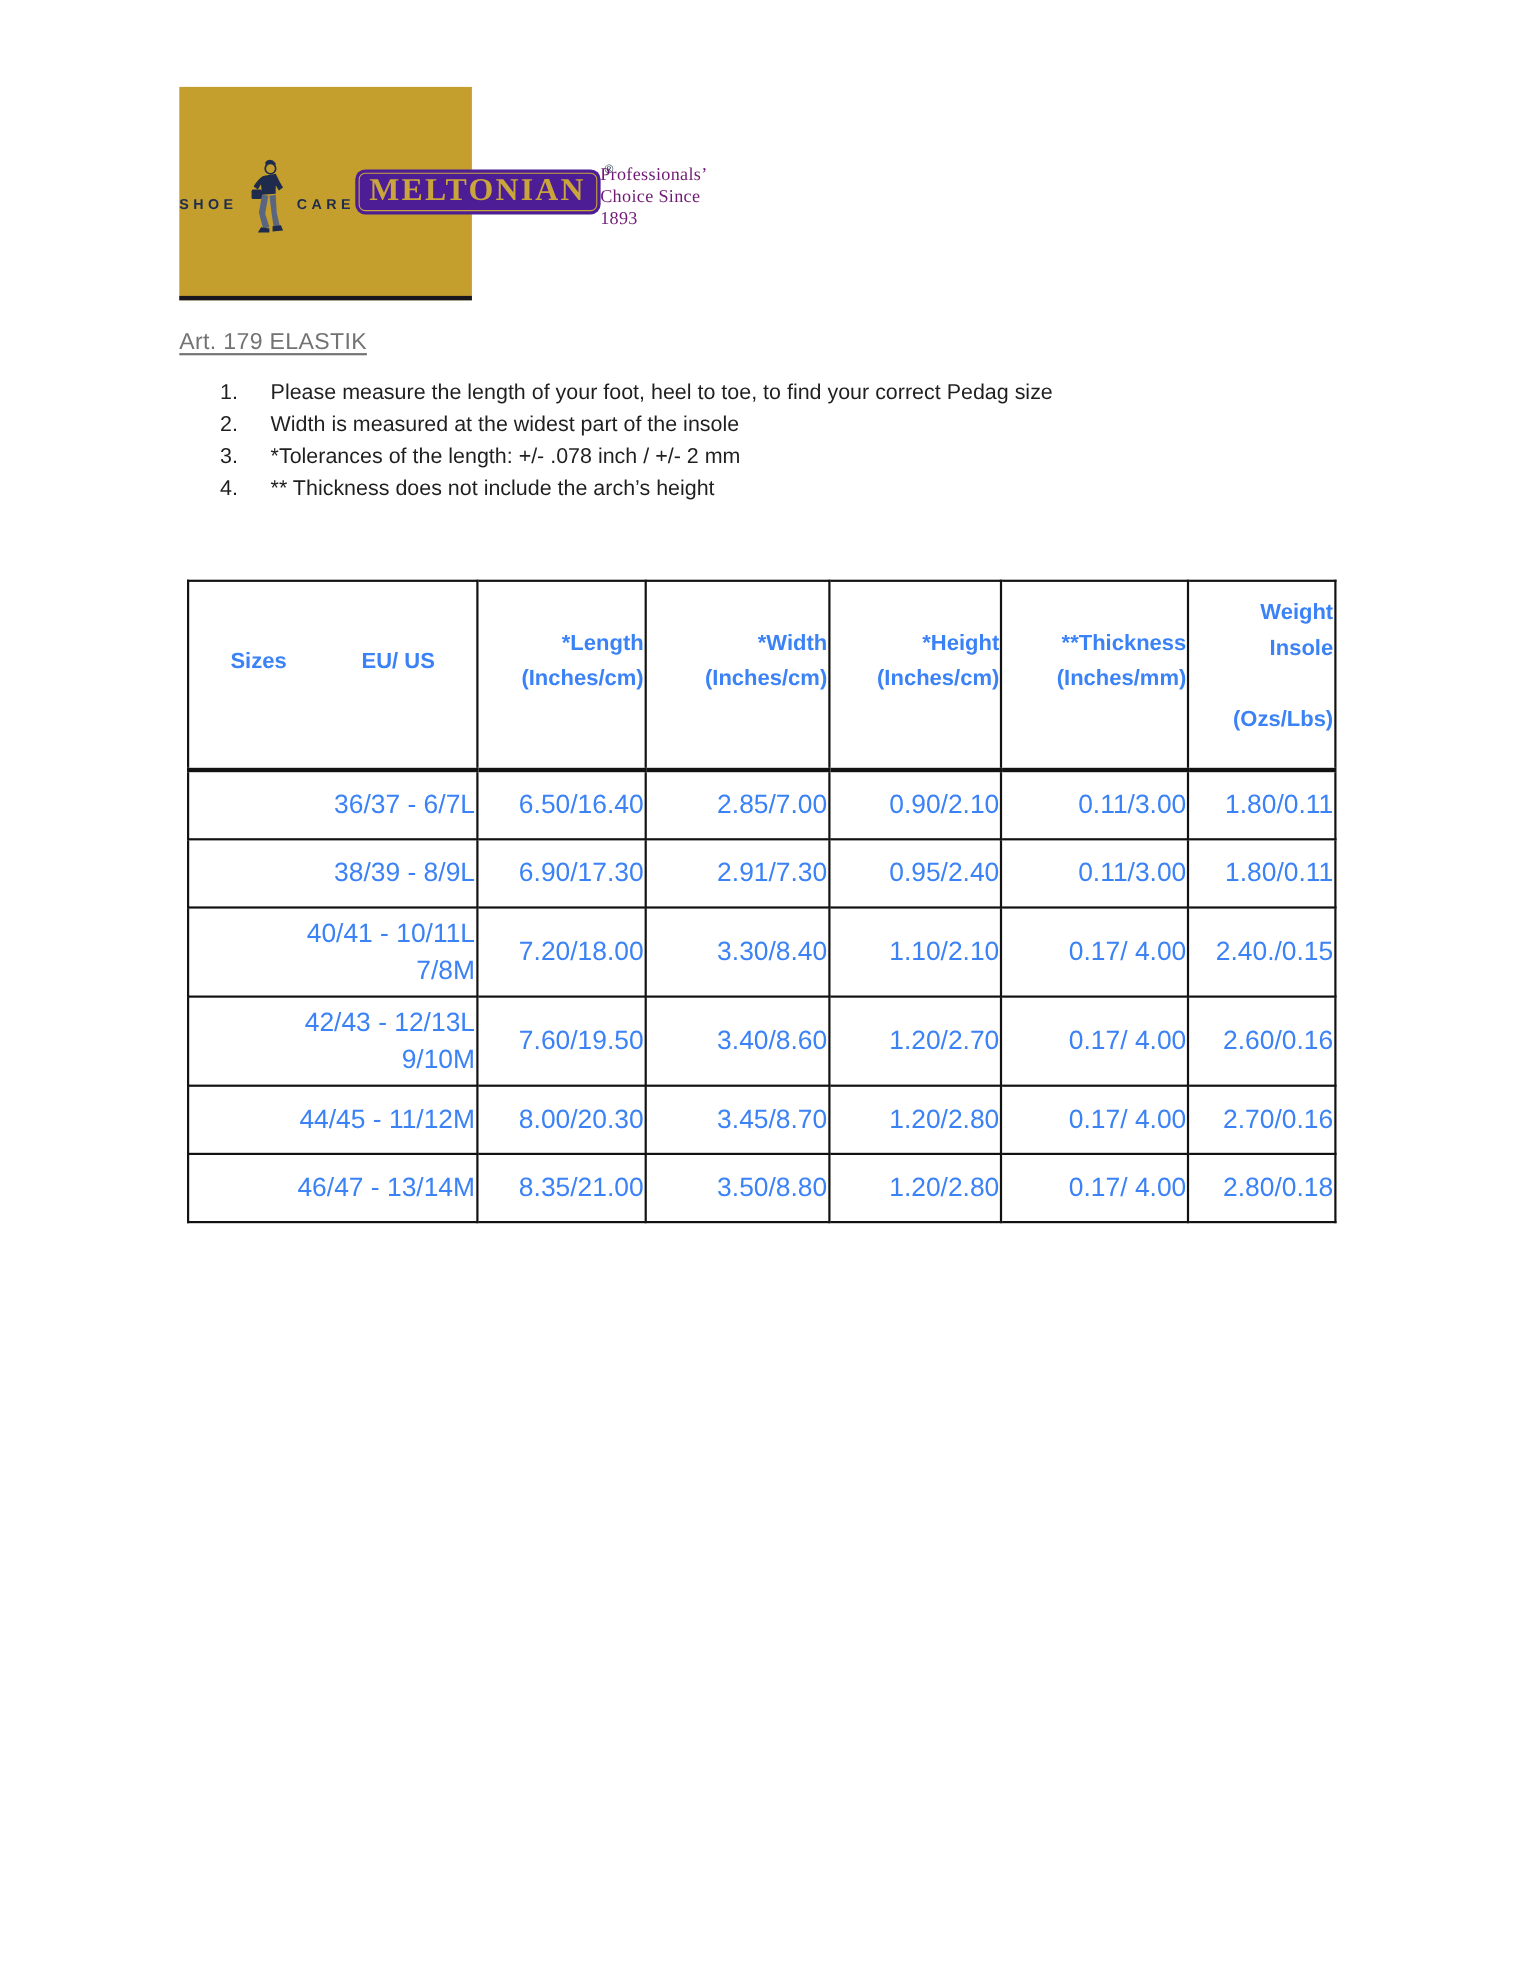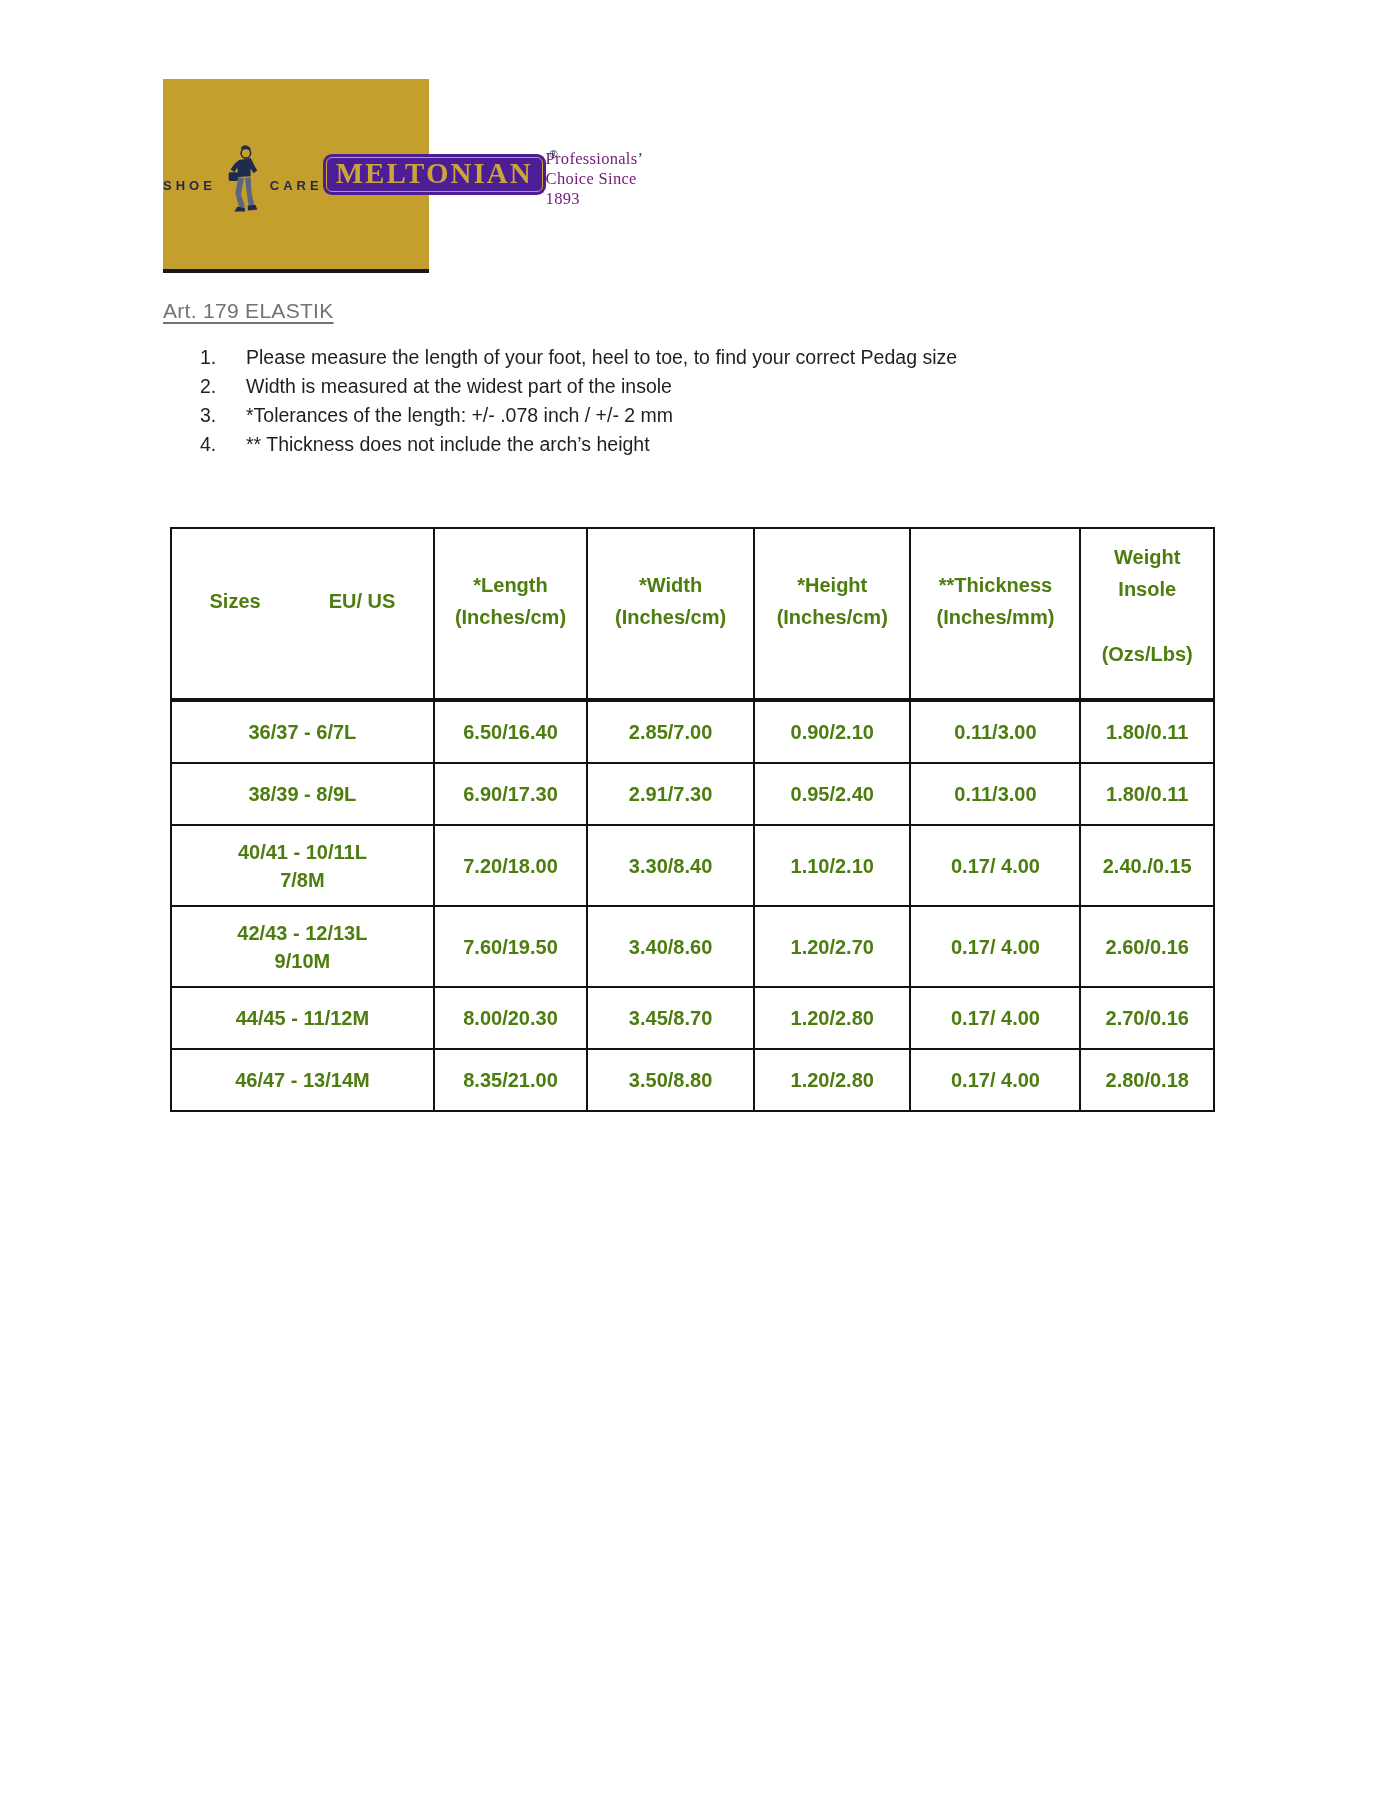--- a/index.html
+++ b/index.html
@@ -51,29 +51,29 @@
   .note { display:flex; margin-bottom:7.5px; line-height:1.1; }
   .note-num { width:28px; flex:0 0 28px; }
   .note-text { margin-left:18px; white-space:pre; }
 
   
   .spec-table {
     position:absolute; left:170px; top:527px; width:1045px;
     border-collapse:collapse; table-layout:fixed;
   }
   .spec-table th, .spec-table td {
-    border:2px solid #121212; text-align:center; vertical-align:middle;
-    color:#4d7c0f; overflow:hidden;
+    border:2px solid #121212; text-align:right; vertical-align:middle;
+    color:#3b82f6; overflow:hidden;
   }
   .spec-table thead th {
     height:142px; font-weight:bold; font-size:20px; line-height:1.62;
     border-bottom:4px solid #121212; padding-bottom:26px;
   }
   .spec-table thead th.col-weight { vertical-align:top; padding-top:12px; padding-bottom:0; }
-  .spec-table td { font-size:20px; line-height:1.4;font-weight:bold; }
+  .spec-table td { font-size:24px; line-height:1.4; }
   .pre { white-space:pre-line; }
   .sizes-head { display:flex; justify-content:center; gap:68px; }
   tr.r-short td { height:58px; }
   tr.r-tall  td { height:77px; }
 </style>
 </head>
 <body>
 
 <div class="page">
 

